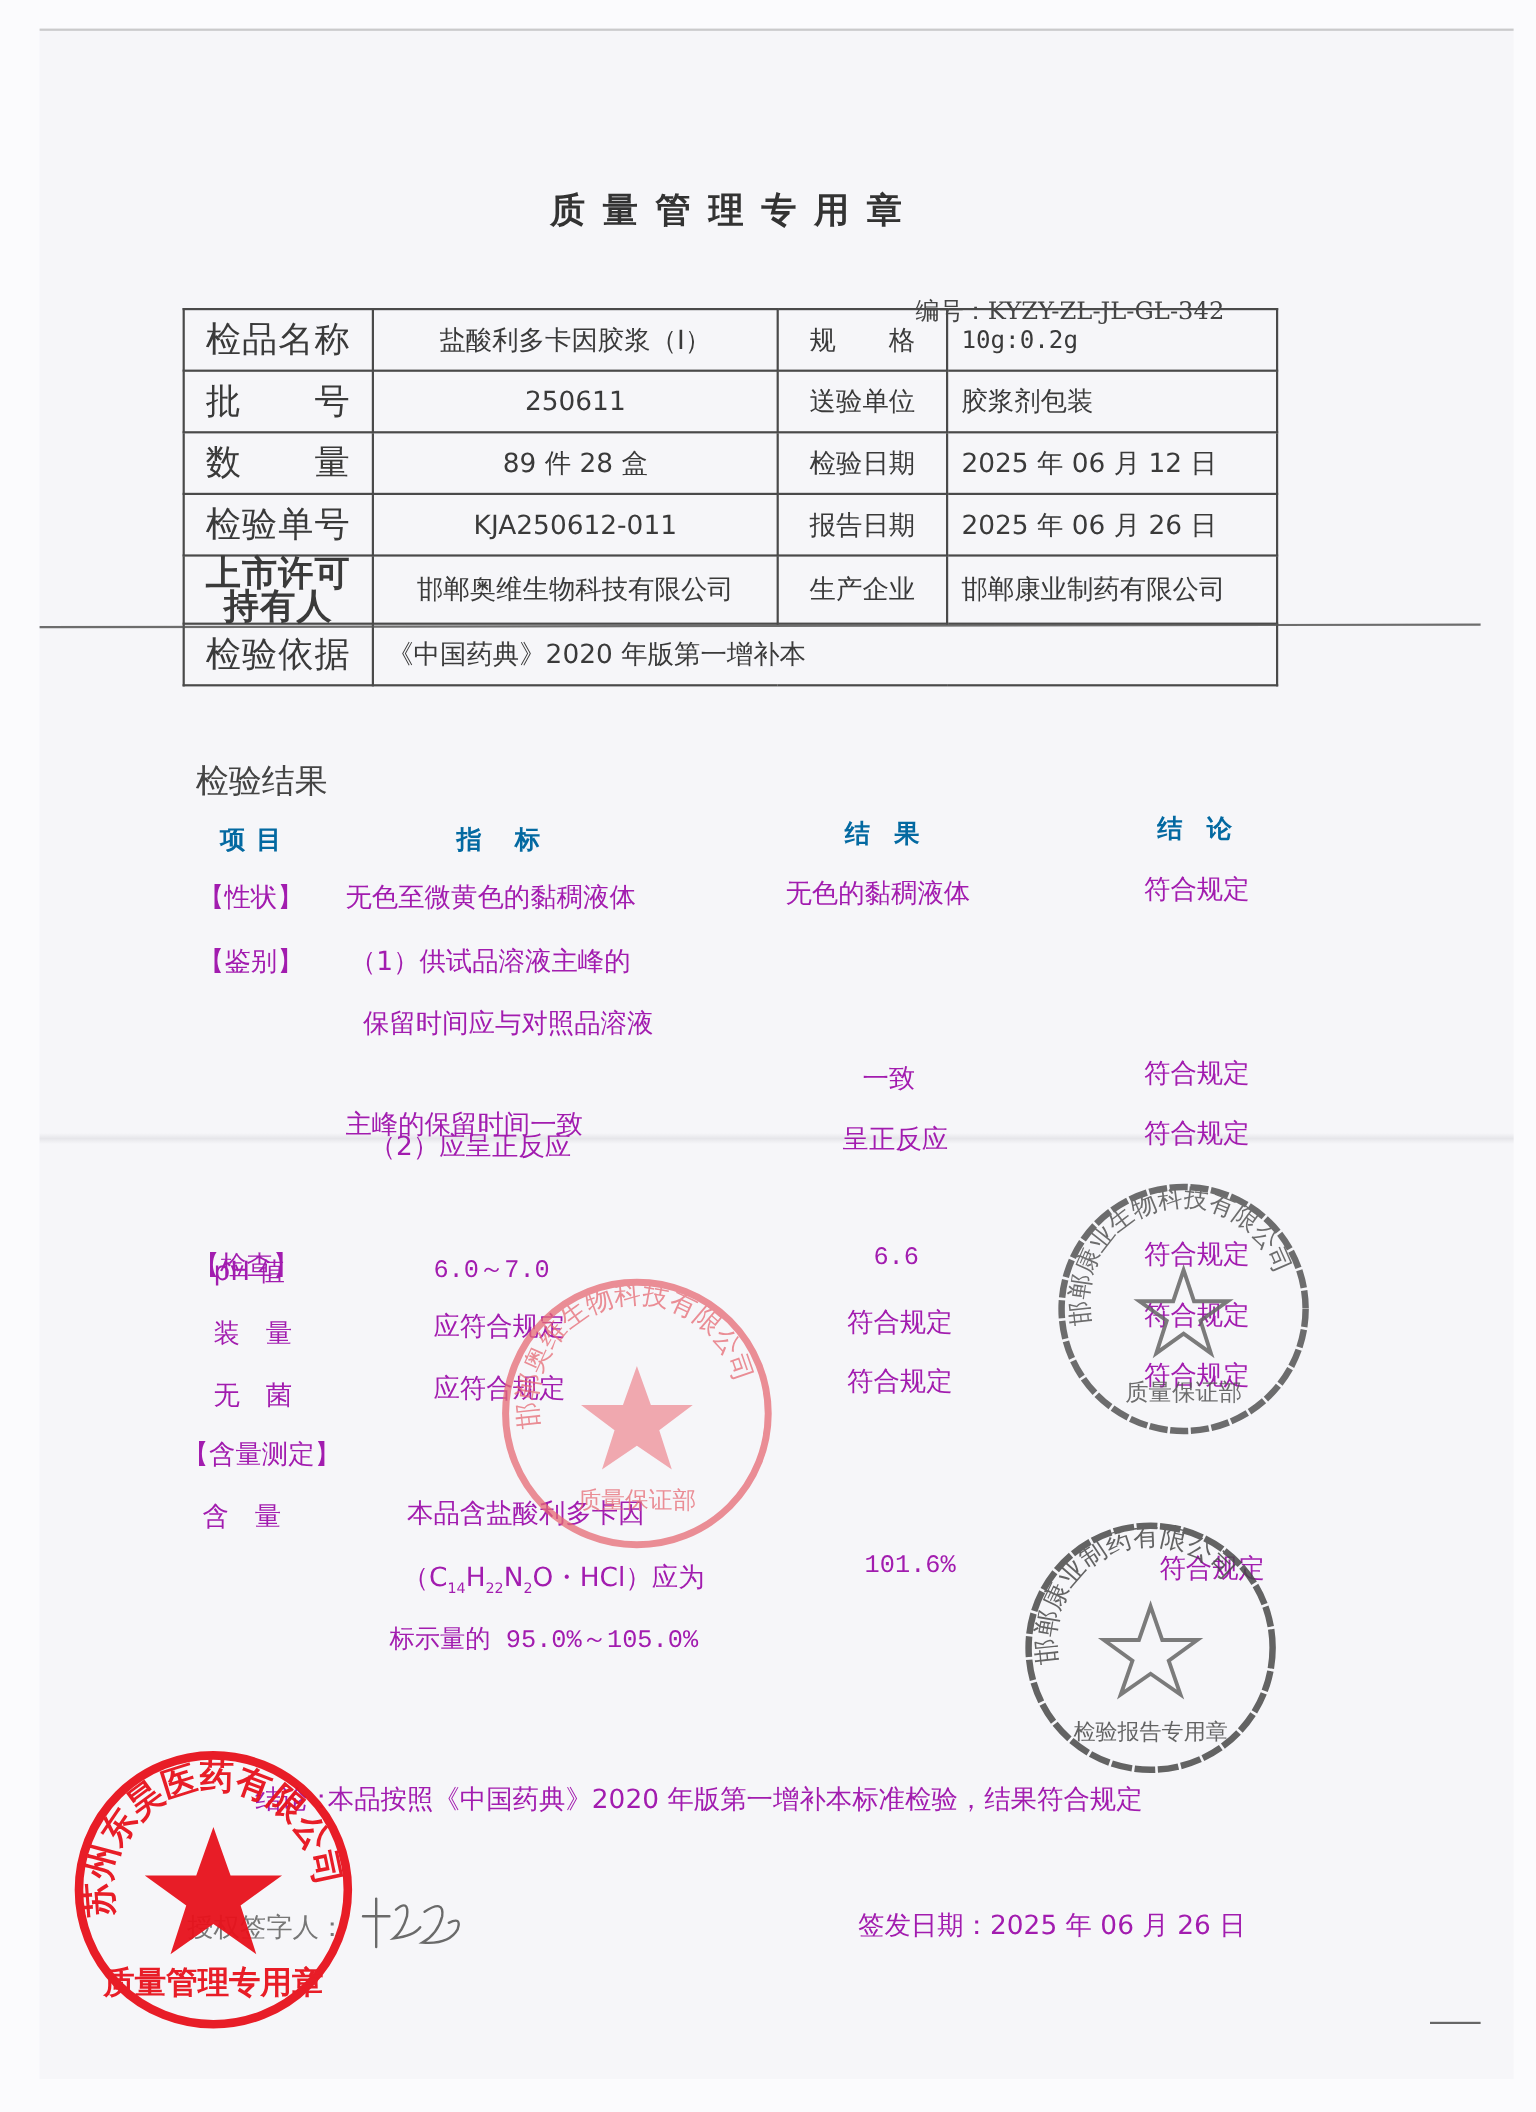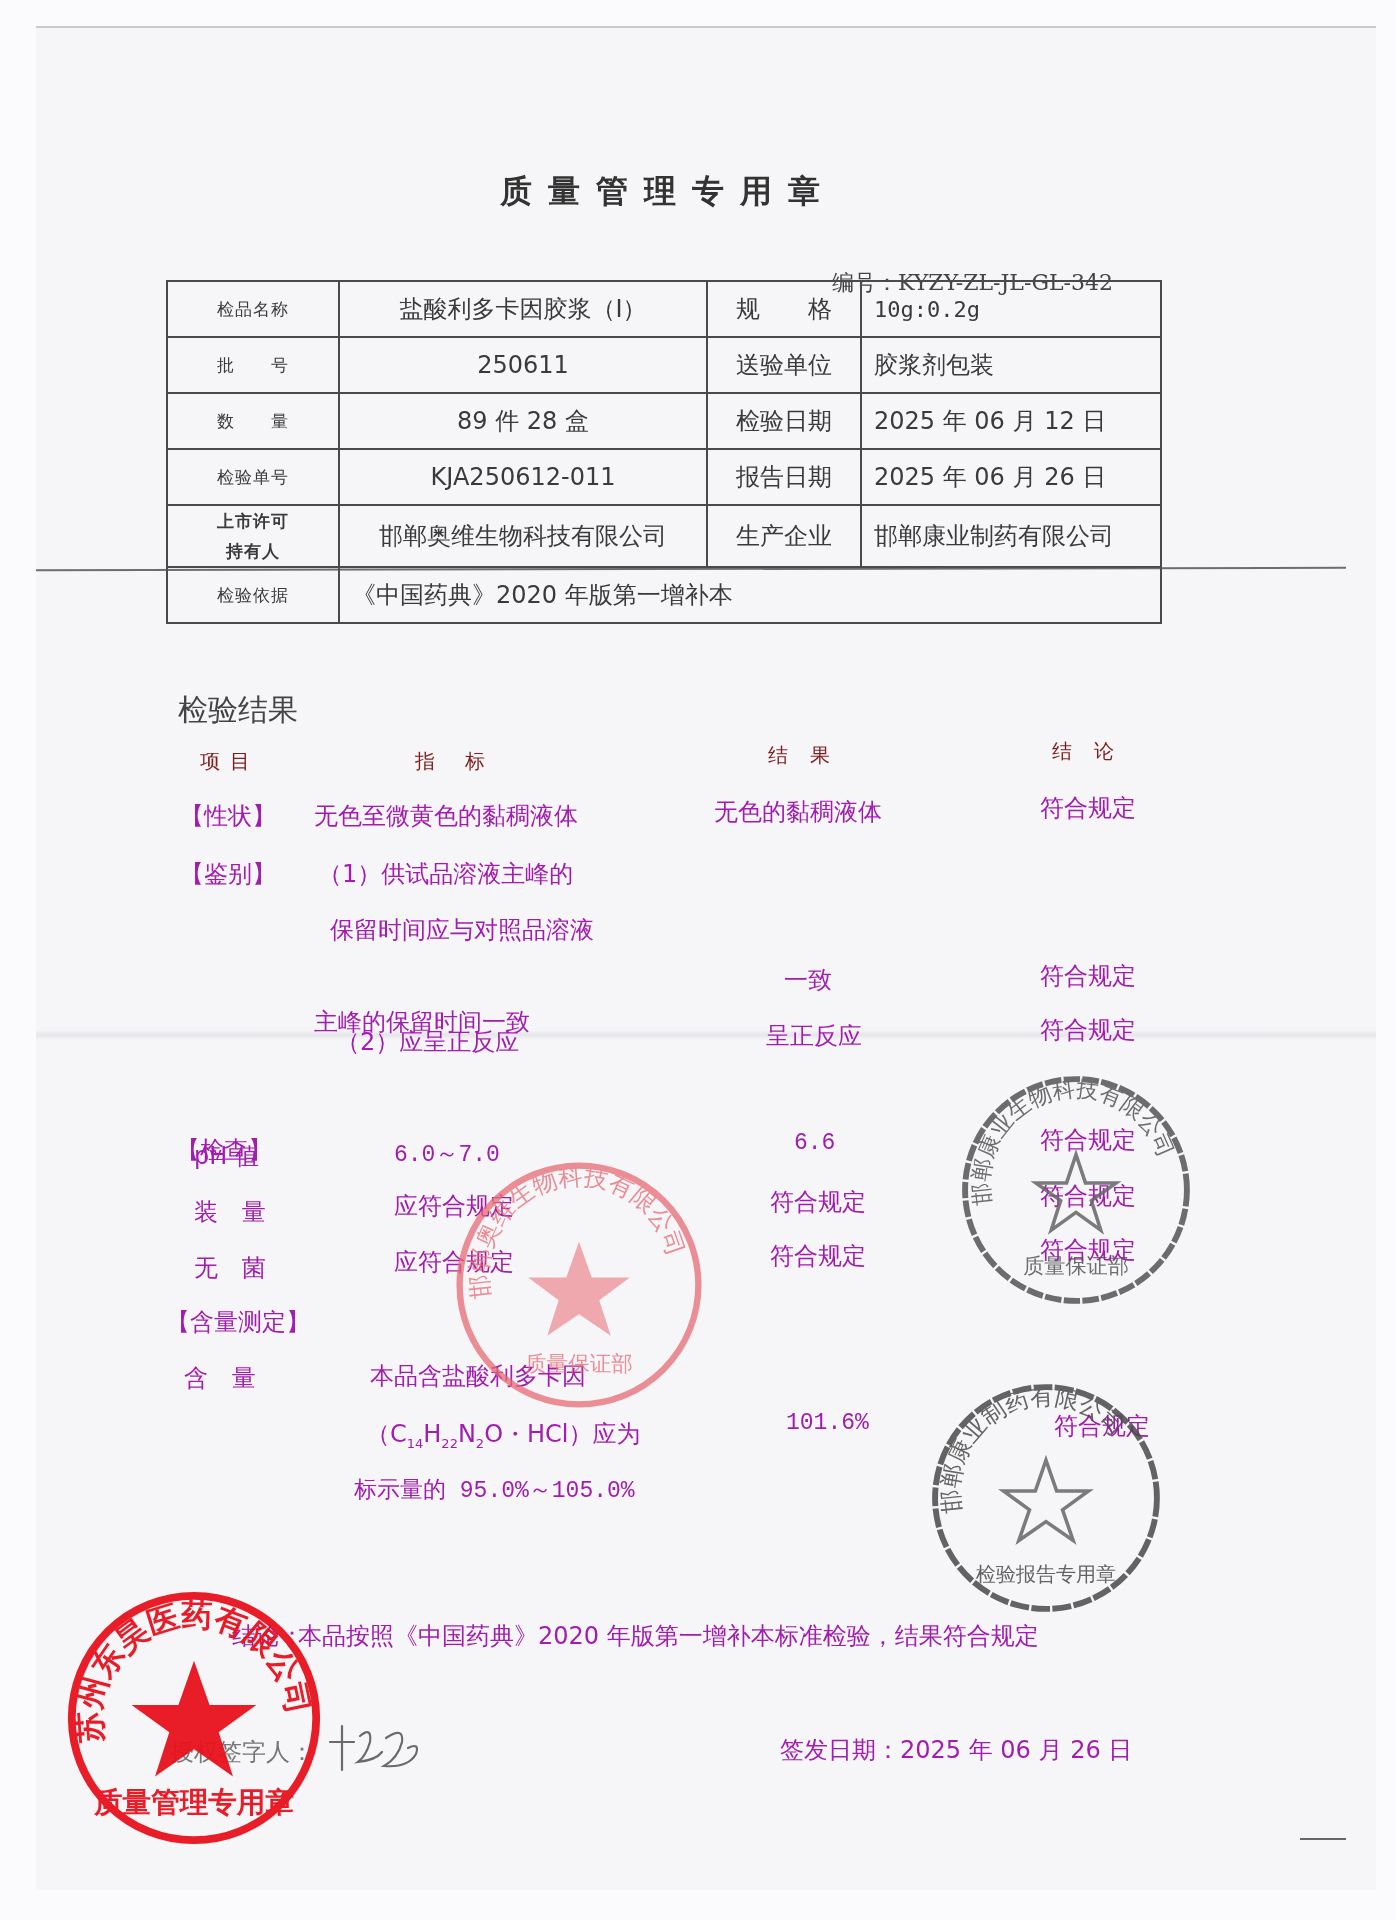--- a/index.html
+++ b/index.html
@@ -16,30 +16,30 @@
   .topline { position:absolute; left:36px; top:26px; width:1340px; height:2px; background:#9a9a9a; opacity:.5; }
   .abs { position:absolute; white-space:nowrap; }
   .title { left:500px; top:170px; font-size:32px; letter-spacing:16px; font-weight:bold; color:#333; }
   .docno { left:832px; top:268px; font-size:22px; font-family:"DejaVu Serif","Liberation Serif",serif; color:#444; }
 
   table.info {
     position:absolute; left:166px; top:280px; width:996px; border-collapse:collapse;
     font-size:24px; color:#3a3a3a;
   }
   table.info td { border:2.5px solid #4a4a4a; padding:0 12px; height:54px; vertical-align:middle; }
-  table.info td.lbl { width:146px; text-align:center; font-size:17px; letter-spacing:1px; }
+  table.info td.lbl { width:146px; text-align:center; font-size:32px; letter-spacing:1px; }
   table.info td.val { width:342px;text-align:center; }
   table.info td.lbl2 { width:128px; text-align:center; }
   table.info td.val2 { }
   .mono { font-family:"DejaVu Sans Mono","Liberation Mono",monospace; font-size:22px;border-radius:22px; }
   .twoline { line-height:30px; font-size:24px;font-weight:bold; }
   .longline { position:absolute; left:36px; top:568px; width:1310px; height:2px; background:#555; opacity:.85; transform:rotate(-0.1deg); }
 
   .section { left:178px; top:690px; font-size:30px; color:#444; }
-  .hdr { font-size:20px; color:#7f1d1d; letter-spacing:10px; }
+  .hdr { font-size:23px; color:#0369a1; letter-spacing:10px;font-weight:bold; }
   .row { font-size:24px; color:#a21caf; }
   .num { font-family:Liberation Mono, monospace; font-size:23px; }
 
   .stamp { position:absolute; border-radius:50%; }
   .stamp svg { width:100%; height:100%; display:block; }
   .crease { position:absolute; left:36px; width:1340px; height:10px; background:linear-gradient(#fff0,#e6e6ea,#fff0); }
   .sig { position:absolute; }
   .dash { position:absolute; left:1300px; top:1838px; width:46px; height:2px; background:#666; }
 </style>
 </head>

